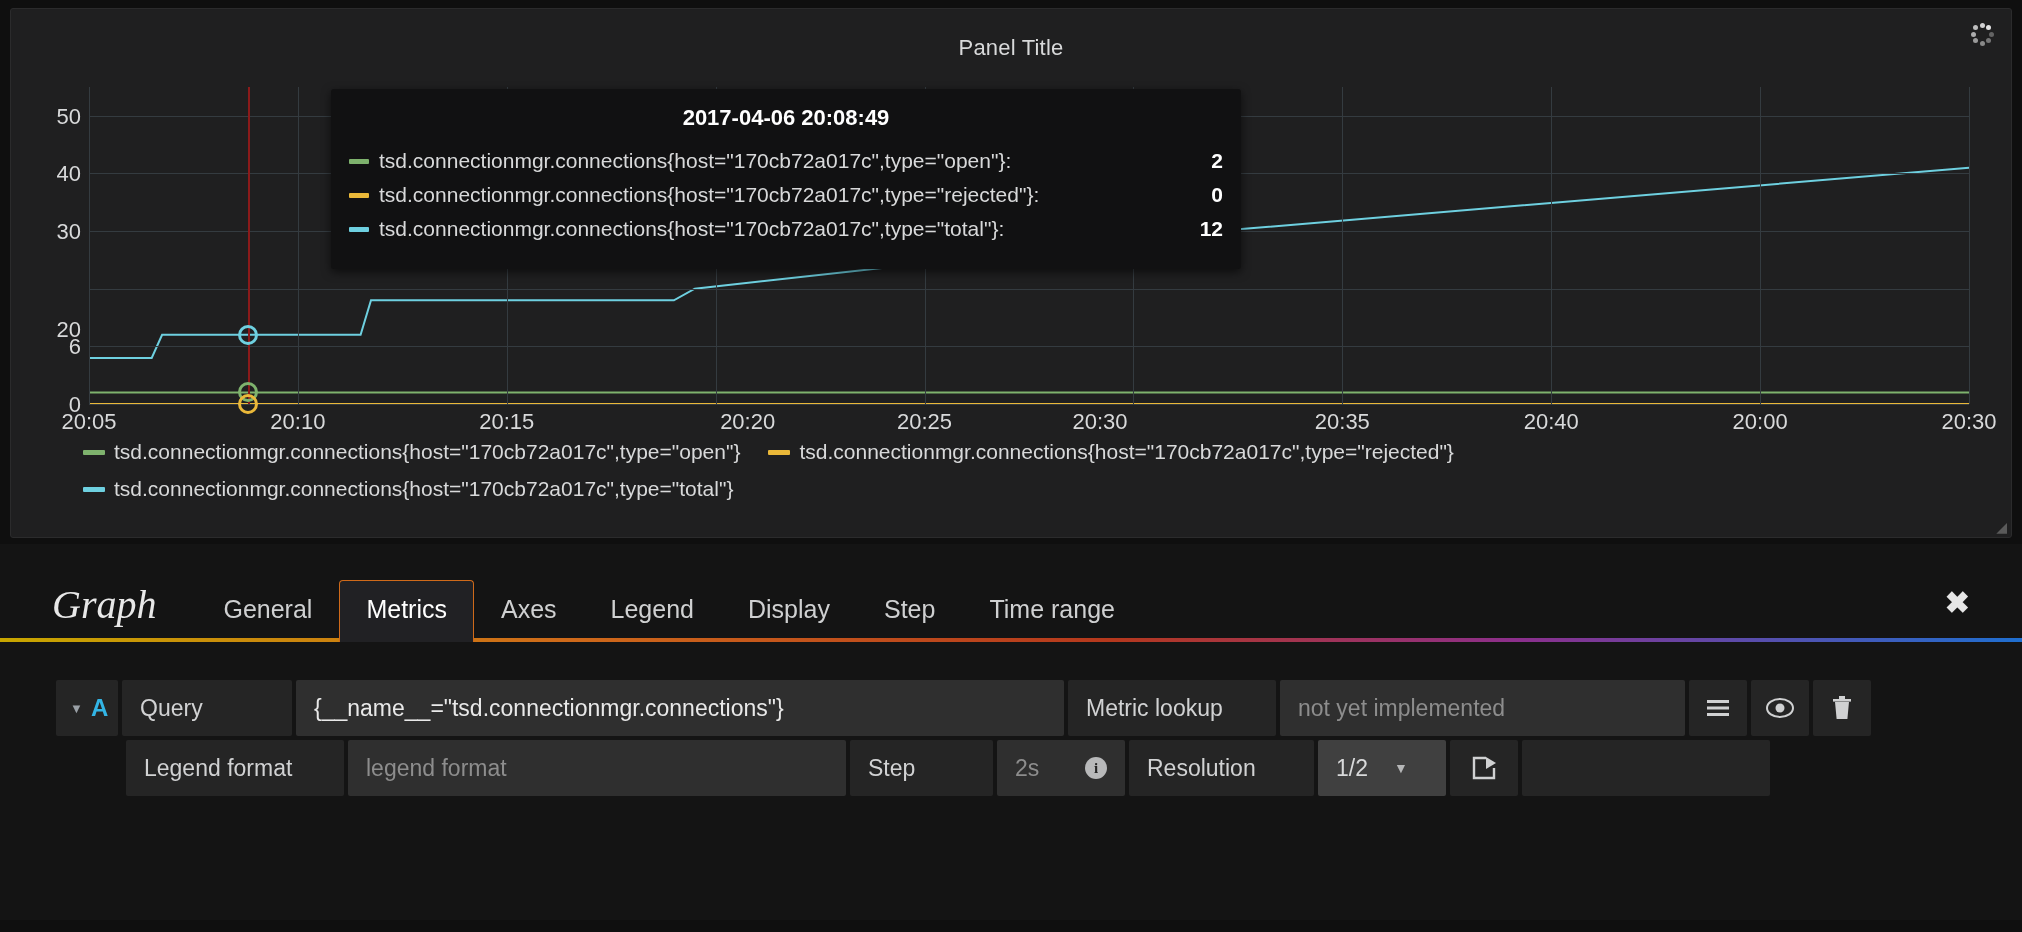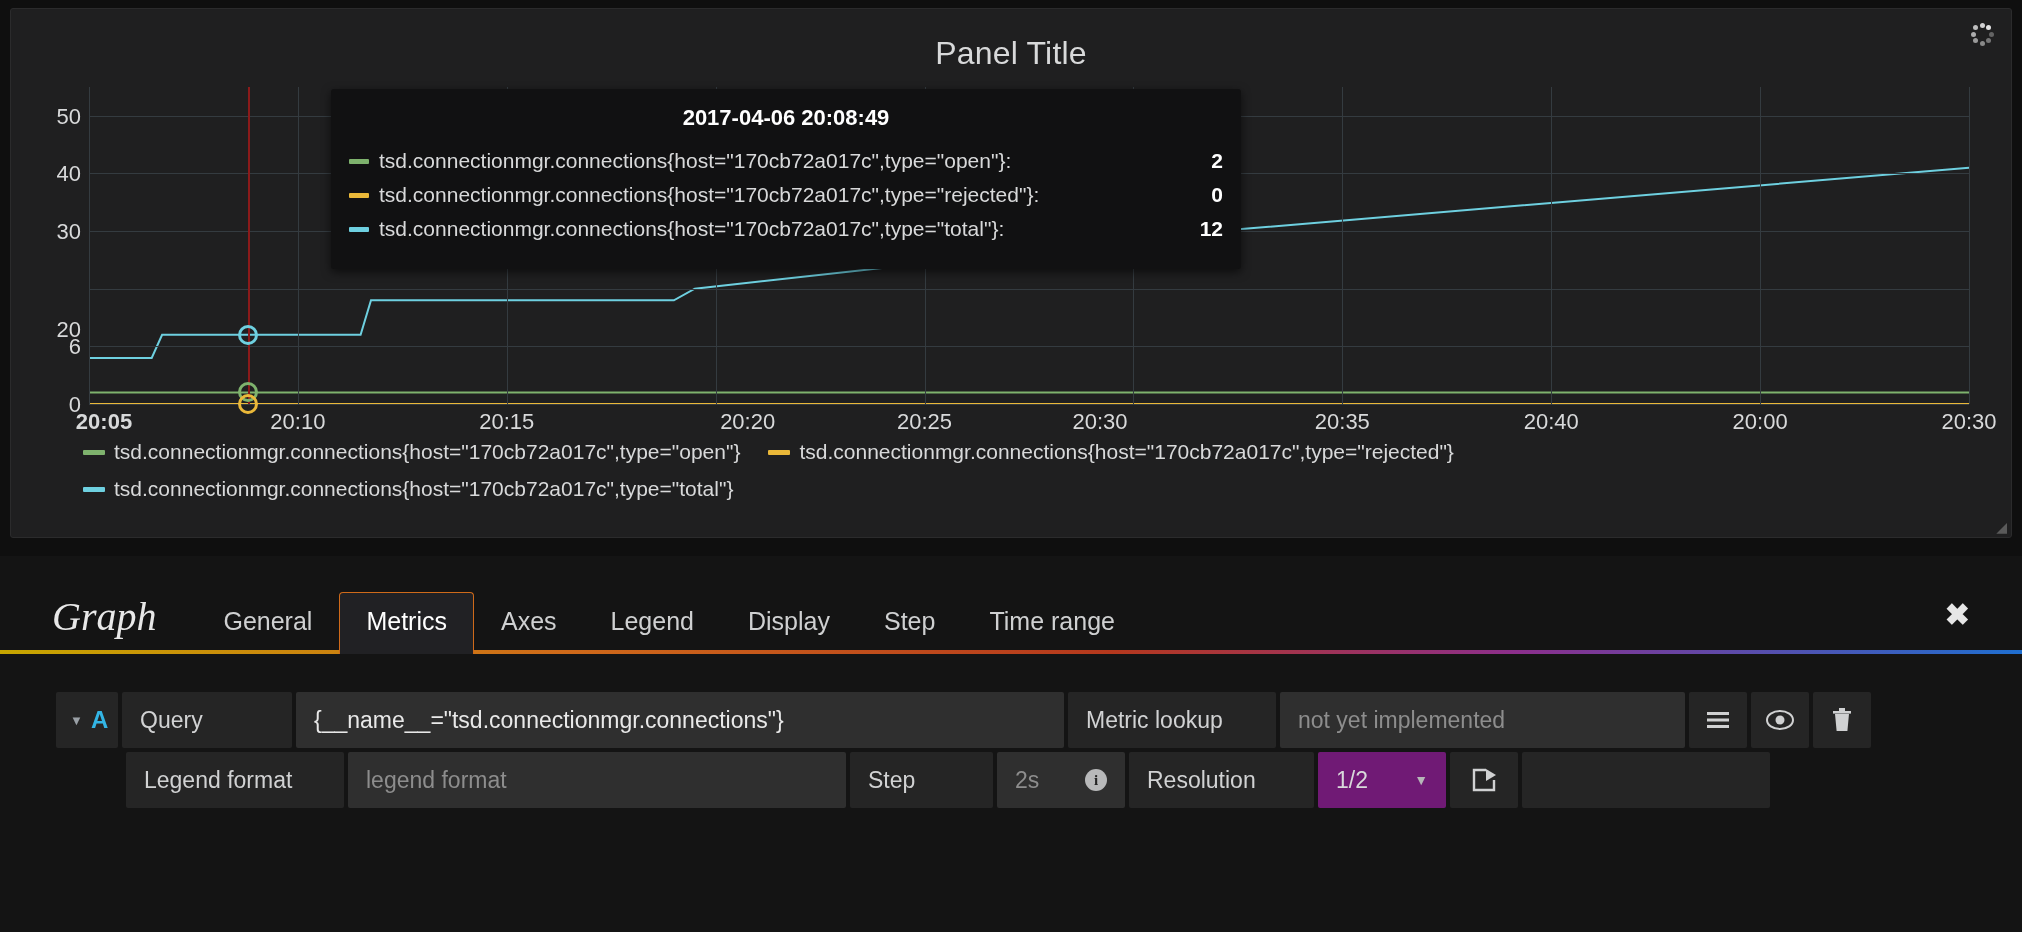--- a/index.html
+++ b/index.html
@@ -14,21 +14,21 @@
   #panel {
     position: absolute; left: 10px; top: 8px;
     width: 2002px; height: 530px;
     background: #1f1f20;
     border: 1px solid #2b2b2c;
     border-radius: 3px;
   }
   #panel-title {
     text-align: center;
     color: #d8d9da;
-    font-size: 32px;
+    font-size: 22px;
     padding-top: 26px;
     letter-spacing: .2px;
   }
   #spinner {
     position: absolute; right: 16px; top: 12px;
     width: 26px; height: 26px;
   }
   #spinner i {
     position: absolute; width: 5px; height: 5px; border-radius: 50%;
     background: #e3e3e3; left: 10.5px; top: 10.5px;
@@ -103,21 +103,21 @@
     white-space: nowrap;
   }
   .lg-dash { width: 22px; height: 5px; border-radius: 1px; margin-right: 9px; }
   #resize-handle {
     position: absolute; right: 4px; bottom: 3px;
     color: #5a5a5a; font-size: 14px; line-height: 1;
   }
 
   
   #editor {
-    position: absolute; left: 0; top: 556px;
+    position: absolute; left: 0; top: 544px;
     width: 2022px; height: 376px;
     background: #141414;
   }
   #tabbar {
     position: relative; height: 98px;
     display: flex; align-items: flex-end;
   }
   #editor-title {
     font-family: "Liberation Serif", serif;
     font-style: italic; font-size: 40px; color: #e8e8e8;
@@ -164,21 +164,21 @@
     margin-right: 4px;
     white-space: nowrap;
   }
   .cell.label { color: #d1d2d3; }
   .cell.input { background: #2f2f2f; color: #e9e9e9; }
   .cell.input.ph { color: #8d8d8d; }
   .cell.icon { justify-content: center; padding: 0; width: 58px; color: #d0d1d2; font-size: 24px; cursor: pointer; }
   .cell.refid { width: 62px; justify-content: flex-start; padding-left: 14px; }
   .refid-caret { color: #9aa0a6; font-size: 13px; margin-right: 8px; }
   .refid-letter { color: #33b5e5; font-weight: bold; font-size: 24px; }
-  .cell.select { background: #701a75; justify-content: space-between; }
+  .cell.select { background: #404040; }
   .sel-caret { color: #b6b7b8; font-size: 14px; margin-left: 26px; }
   .info-dot {
     display:inline-flex; align-items:center; justify-content:center;
     width: 22px; height: 22px; border-radius: 50%;
     background: #b8b9ba; color: #252525; font-size: 15px; font-weight: bold;
     font-family: "Liberation Serif", serif; margin-left: auto;
   }
   svg { display: block; }
 </style>
 </head>
@@ -230,21 +230,21 @@
         <polyline points="0.0,317.0 159.5,317.0 626.7,317.0 1253.3,317.0 1880.0,317.0" fill="none" stroke="#eab839" stroke-width="2"></polyline>
         <polyline points="0.0,270.9 62.7,270.9 73.1,247.8 159.5,247.8 271.6,247.8 282.0,213.3 584.9,213.3 605.8,201.7 1128.0,144.1 1880.0,80.7" fill="none" stroke="#6ed0e0" stroke-width="2"></polyline>
       </svg>
     <div id="crosshair" style="left: 159.452px;"></div>
   <div class="marker" style="left: 159.452px; top: 305.473px; border-color: rgb(126, 178, 109);"></div>
       <div class="marker" style="left: 159.452px; top: 317px; border-color: rgb(234, 184, 57);"></div>
       <div class="marker" style="left: 159.452px; top: 247.836px; border-color: rgb(110, 208, 224);"></div>
     </div>
 
   <div id="xaxis">
-      <div class="xlabel" style="left: 15px; font-weight: bold;">20:05</div>
+      <div class="xlabel" style="left: 0px;">20:05</div>
       <div class="xlabel" style="left: 208.889px;">20:10</div>
       <div class="xlabel" style="left: 417.778px;">20:15</div>
       <div class="xlabel" style="left: 626.667px; margin-left: 32px;">20:20</div>
       <div class="xlabel" style="left: 835.556px;">20:25</div>
       <div class="xlabel" style="left: 1011px;">20:30</div>
       <div class="xlabel" style="left: 1253.33px;">20:35</div>
       <div class="xlabel" style="left: 1462.22px;">20:40</div>
       <div class="xlabel" style="left: 1671.11px;">20:00</div>
       <div class="xlabel" style="left: 1880px;">20:30</div>
     </div>

